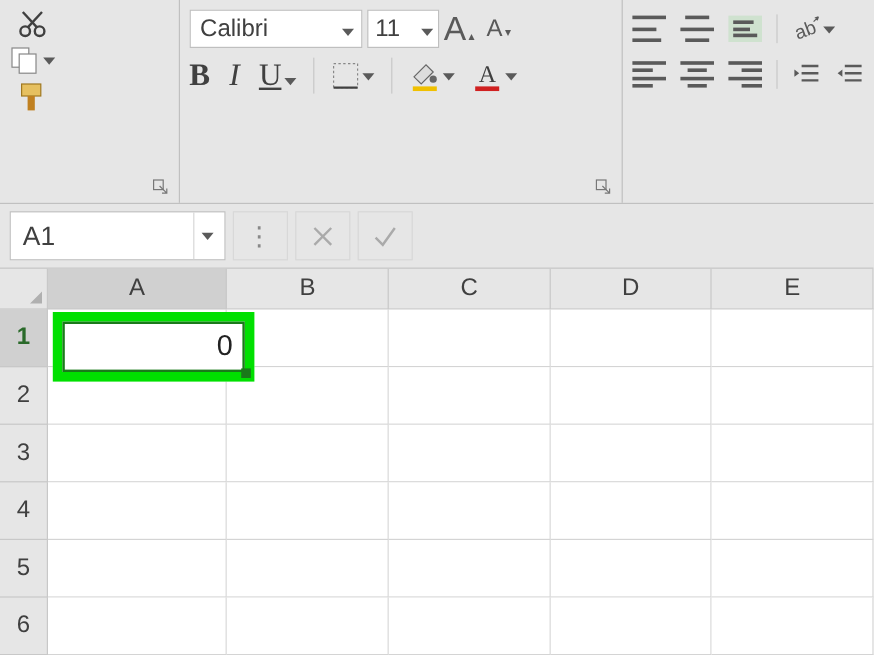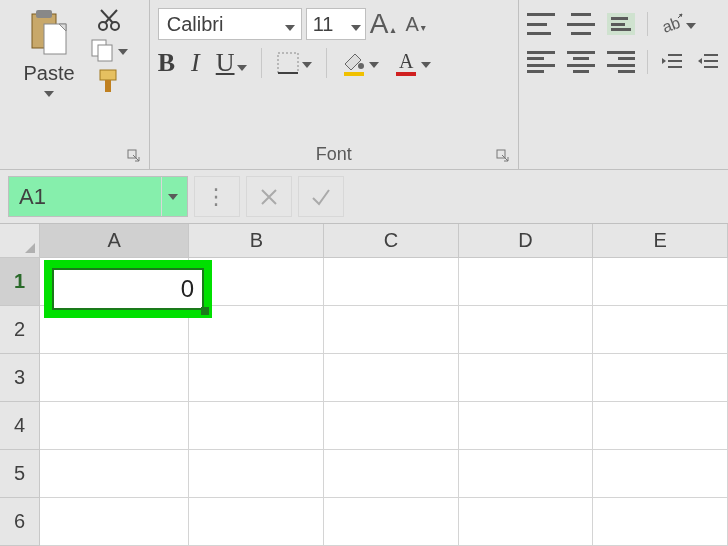--- a/index.html
+++ b/index.html
@@ -115,21 +115,21 @@
     display: flex;
     align-items: stretch;
     height: 54px;
     border-bottom: 1px solid #c0c0c0;
     background: #e6e6e6;
     padding: 6px 0 6px 8px;
     gap: 6px;
   }
   .name-box {
     width: 180px;
-    background: #86efac;
+    background: #ffffff;
     border: 1px solid #bfbfbf;
     display: flex; align-items: center; justify-content: space-between;
     padding: 0 4px 0 10px;
     font-size: 22px; color: #404040;
   }
   .name-box-drop {
     width: 22px; height: 100%;
     display:flex; align-items:center; justify-content:center;
     border-left: 1px solid #d8d8d8;
   }
@@ -226,30 +226,20 @@
   
   svg { display:block; }
 </style>
 </head>
 <body>
 
 <div class="ribbon">
 
   <div class="group clipboard-group">
     <div class="clip-body">
-      <div class="paste-big">
-        <svg width="46" height="52">
-          <rect x="6" y="6" width="24" height="34" fill="#c8a86a" stroke="#7a5a20" stroke-width="1"></rect>
-          <rect x="10" y="2" width="16" height="8" rx="2" fill="#888"></rect>
-          <rect x="18" y="16" width="22" height="30" fill="#fff" stroke="#888"></rect>
-          <polygon points="33,16 40,16 40,23" fill="#ddd" stroke="#888"></polygon>
-        </svg>
-        <div class="paste-label">Paste</div>
-        <span class="caret-down paste-caret"></span>
-      </div>
       <div class="clip-side">
         <div class="side-row">
           <svg width="24" height="24">
             <circle cx="6" cy="18" r="4" fill="none" stroke="#404040" stroke-width="2"></circle>
             <circle cx="18" cy="18" r="4" fill="none" stroke="#404040" stroke-width="2"></circle>
             <line x1="8" y1="15" x2="20" y2="2" stroke="#404040" stroke-width="2"></line>
             <line x1="16" y1="15" x2="4" y2="2" stroke="#404040" stroke-width="2"></line>
           </svg>
         </div>
         <div class="side-row">
@@ -321,21 +311,20 @@
         </div>
         <div style="display:flex;align-items:center;gap:2px;">
           <svg width="26" height="26">
             <text x="6" y="18" font-size="20" font-family="Times New Roman" fill="#404040">A</text>
             <rect x="3" y="22" width="20" height="4" fill="#d02020"></rect>
           </svg>
           <span class="caret-down"></span>
         </div>
       </div>
     </div>
-    <div class="group-label">Font</div>
     <svg class="group-launcher" viewBox="0 0 14 14">
       <rect x="1" y="1" width="8" height="8" fill="none" stroke="#777"></rect>
       <path d="M6 6 L12 12 M12 8 V12 H8" fill="none" stroke="#777"></path>
     </svg>
   </div>
 
   <div class="group align-group">
     <div class="align-body">
       <div class="al-row">
         <div class="al-btn">

